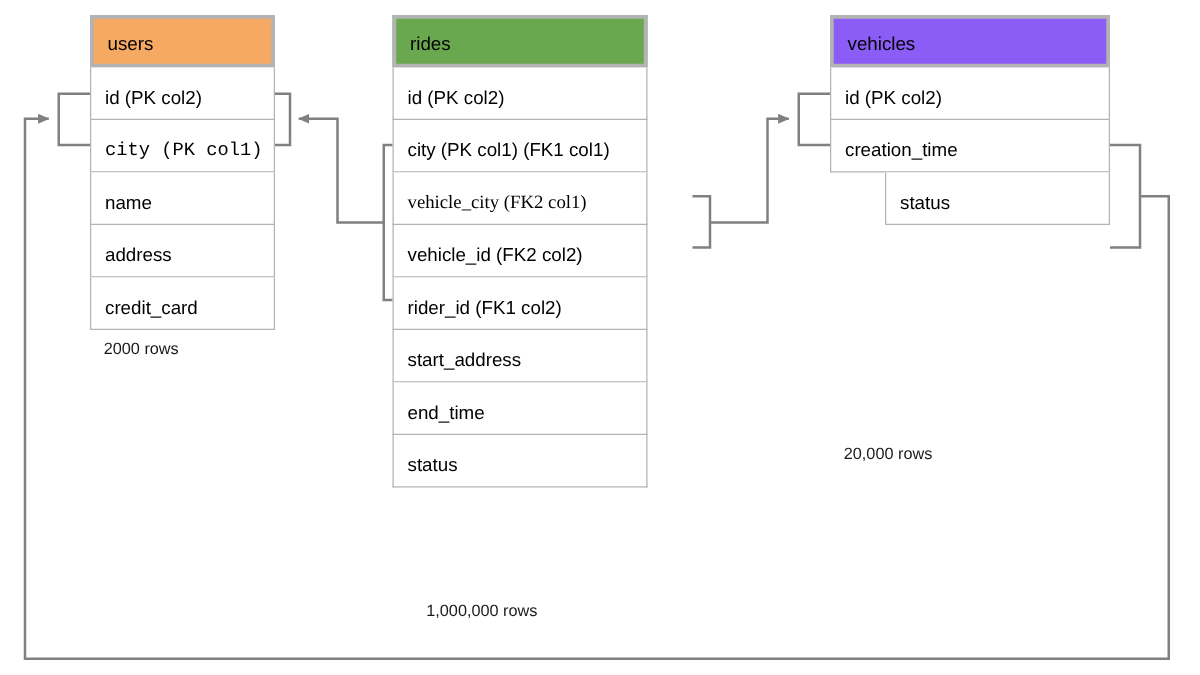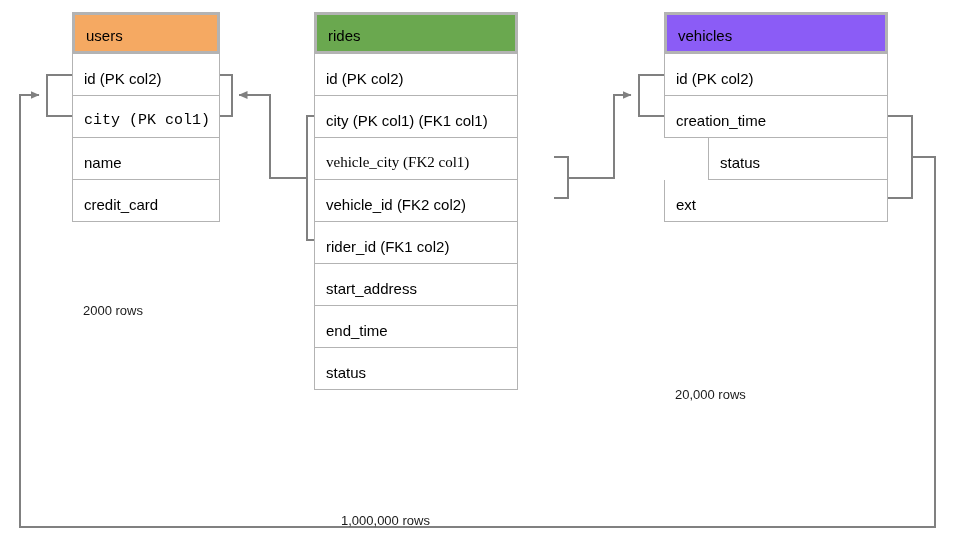--- a/index.html
+++ b/index.html
@@ -50,21 +50,20 @@
     border-top: none;
     white-space: nowrap;
     overflow: hidden;
   }
   .entity-rowcount {
     position: absolute;
     left: 11px;
     font-size: 13px;
     color: #1a1a1a;
     white-space: nowrap;
-    margin-top: 32px;
   }
 </style>
 </head>
 <body>
 
 <div id="canvas" style="background: rgb(255, 255, 255);">
 
   <svg id="wires" viewBox="0 0 960 540" width="960" height="540" aria-hidden="true">
     <defs>
       <marker id="arrowhead" markerWidth="9" markerHeight="8" refX="8.5" refY="4" orient="auto" markerUnits="userSpaceOnUse">
@@ -88,20 +87,21 @@
       <path d="M888,116 L912,116 L912,198 L888,198" stroke="#808080"></path>
       <path d="M912,157 L935,157 L935,527 L20,527 L20,95 L39,95" marker-end="url(#arrowhead)" stroke="#808080"></path>
     </g>
   </svg>
 
   <div class="entity" style="left:72px; top:12px; width:148px;">
     <div class="entity-header" style="background: rgb(245, 169, 98); border-color: rgb(179, 179, 179);">users</div>
     <div class="entity-field" style="border-color: rgb(179, 179, 179);">id (PK col2)</div>
     <div class="entity-field" style="border-color: rgb(179, 179, 179); font-family: Liberation Mono, monospace;">city (PK col1)</div>
     <div class="entity-field" style="border-color: rgb(179, 179, 179);">name</div>
+    <div class="entity-field" style="border-color: rgb(179, 179, 179);">address</div>
     <div class="entity-field" style="border-color: rgb(179, 179, 179);">credit_card</div>
   </div>
   <div class="entity-rowcount" style="left:83px; top:271px;">2000 rows</div>
 
   <div class="entity" style="left:314px; top:12px; width:204px;">
     <div class="entity-header" style="background: rgb(106, 168, 79); border-color: rgb(179, 179, 179);">rides</div>
     <div class="entity-field" style="border-color: rgb(179, 179, 179);">id (PK col2)</div>
     <div class="entity-field" style="border-color: rgb(179, 179, 179);">city (PK col1) (FK1 col1)</div>
     <div class="entity-field" style="border-color: rgb(179, 179, 179); font-family: Liberation Serif, serif;">vehicle_city (FK2 col1)</div>
     <div class="entity-field" style="border-color: rgb(179, 179, 179);">vehicle_id (FK2 col2)</div>
@@ -110,17 +110,16 @@
     <div class="entity-field" style="border-color: rgb(179, 179, 179);">end_time</div>
     <div class="entity-field" style="border-color: rgb(179, 179, 179);">status</div>
   </div>
   <div class="entity-rowcount" style="left:341px; top:481px;">1,000,000 rows</div>
 
   <div class="entity" style="left:664px; top:12px; width:224px;">
     <div class="entity-header" style="background: #8b5cf6; border-color: rgb(179, 179, 179);">vehicles</div>
     <div class="entity-field" style="border-color: rgb(179, 179, 179);">id (PK col2)</div>
     <div class="entity-field" style="border-color: rgb(179, 179, 179);">creation_time</div>
     <div class="entity-field" style="border-color: rgb(179, 179, 179); margin-left: 44px;">status</div>
-    <div class="entity-field" style="border-color: rgb(179, 179, 179);">ext</div>
   </div>
   <div class="entity-rowcount" style="left:675px; top:355px;">20,000 rows</div>
 
 </div>
 
 </body></html>

